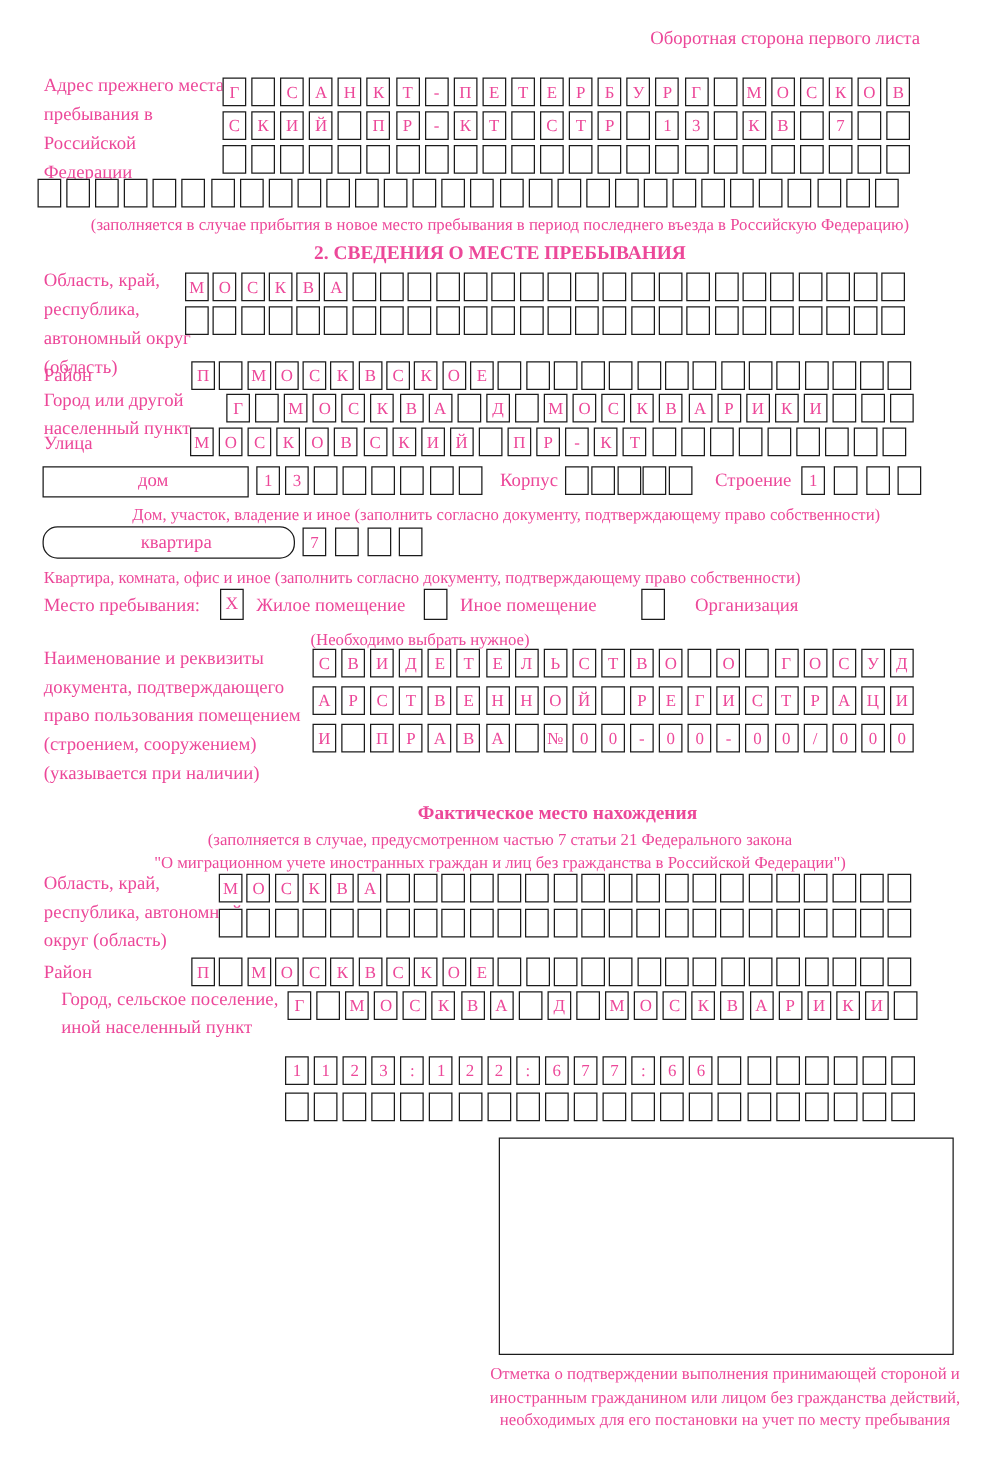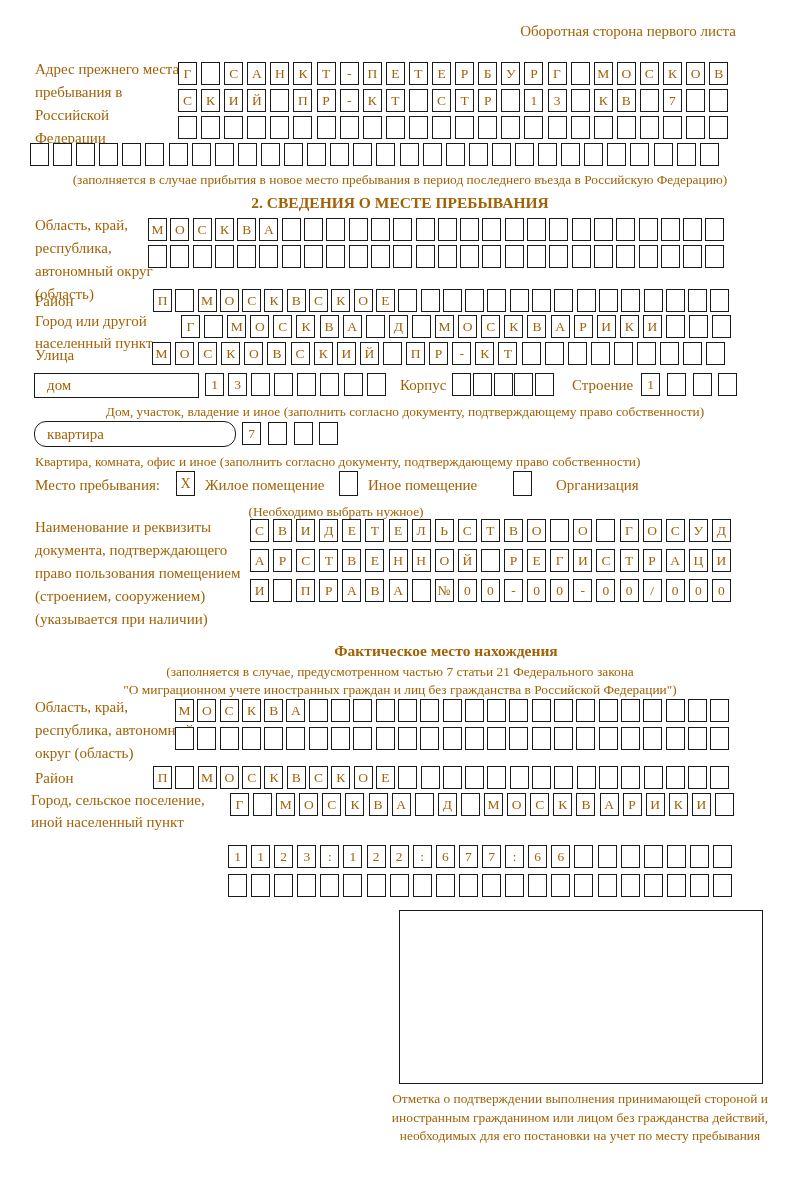--- a/index.html
+++ b/index.html
@@ -1,30 +1,30 @@
 <!DOCTYPE html>
 <html><head>
 <meta charset="utf-8">
 <style>
   html,body{margin:0;padding:0;background:#fff;}
   #page{position:relative;width:800px;height:1180px;background:#ffffff;
-        font-family:"Liberation Serif",serif;color:#a16207;overflow:hidden;}
+        font-family:"Liberation Serif",serif;color:#ec4899;overflow:hidden;}
   .abs{position:absolute;}
   .lbl{font-size:15px;line-height:23px;}
   .note{font-size:13.4px;line-height:17px;}
   .center{text-align:center;}
   .sect-title{font-size:15.5px;font-weight:bold;text-align:center;width:100%;}
   .cellrow{position:absolute;display:flex;}
   .cell{flex:none;box-sizing:content-box;width:17px;height:21px;border:1.6px solid #1b1b1b;
         margin-right:4.1px;text-align:center;font-size:13.5px;line-height:21px;background:#fff;}
   .tight .cell{margin-right:3.3px;}
   .k .cell{margin-right:1.8px;}
   .w .cell{margin-right:6.8px;}
   .bigbox{position:absolute;box-sizing:border-box;border:1.6px solid #1b1b1b;
-          font-size:15px;background:#fff;padding-left:12px;}
+          text-align:center;font-size:15px;background:#fff;padding-left:12px;}
   .chk{position:absolute;box-sizing:content-box;width:17px;height:23px;border:1.6px solid #1b1b1b;
        text-align:center;font-size:14px;line-height:23px;background:#fff;}
   .stamp{position:absolute;border:1.7px solid #1b1b1b;background:#fff;}
 </style>
 </head>
 <body>
 
 <div id="page">
 
   <div class="abs lbl" style="top:20px;right:64px;">Оборотная сторона первого листа</div>
@@ -490,21 +490,21 @@
       <span class="cell empty"></span>
       <span class="cell empty"></span>
       <span class="cell empty"></span>
       <span class="cell empty"></span>
       <span class="cell empty"></span>
       <span class="cell empty"></span>
       <span class="cell empty"></span>
       <span class="cell empty"></span>
     </div>
 
-  <div class="abs lbl" style="left:31px;top:789px;width:185px;line-height:22px;">Город, сельское поселение, иной населенный пункт</div>
+  <div class="abs lbl" style="left:49px;top:789px;width:185px;line-height:22px;">Город, сельское поселение, иной населенный пункт</div>
   <div class="cellrow" style="left:230px;top:793px;">
       <span class="cell">Г</span>
       <span class="cell empty"></span>
       <span class="cell">М</span>
       <span class="cell">О</span>
       <span class="cell">С</span>
       <span class="cell">К</span>
       <span class="cell">В</span>
       <span class="cell">А</span>
       <span class="cell empty"></span>

